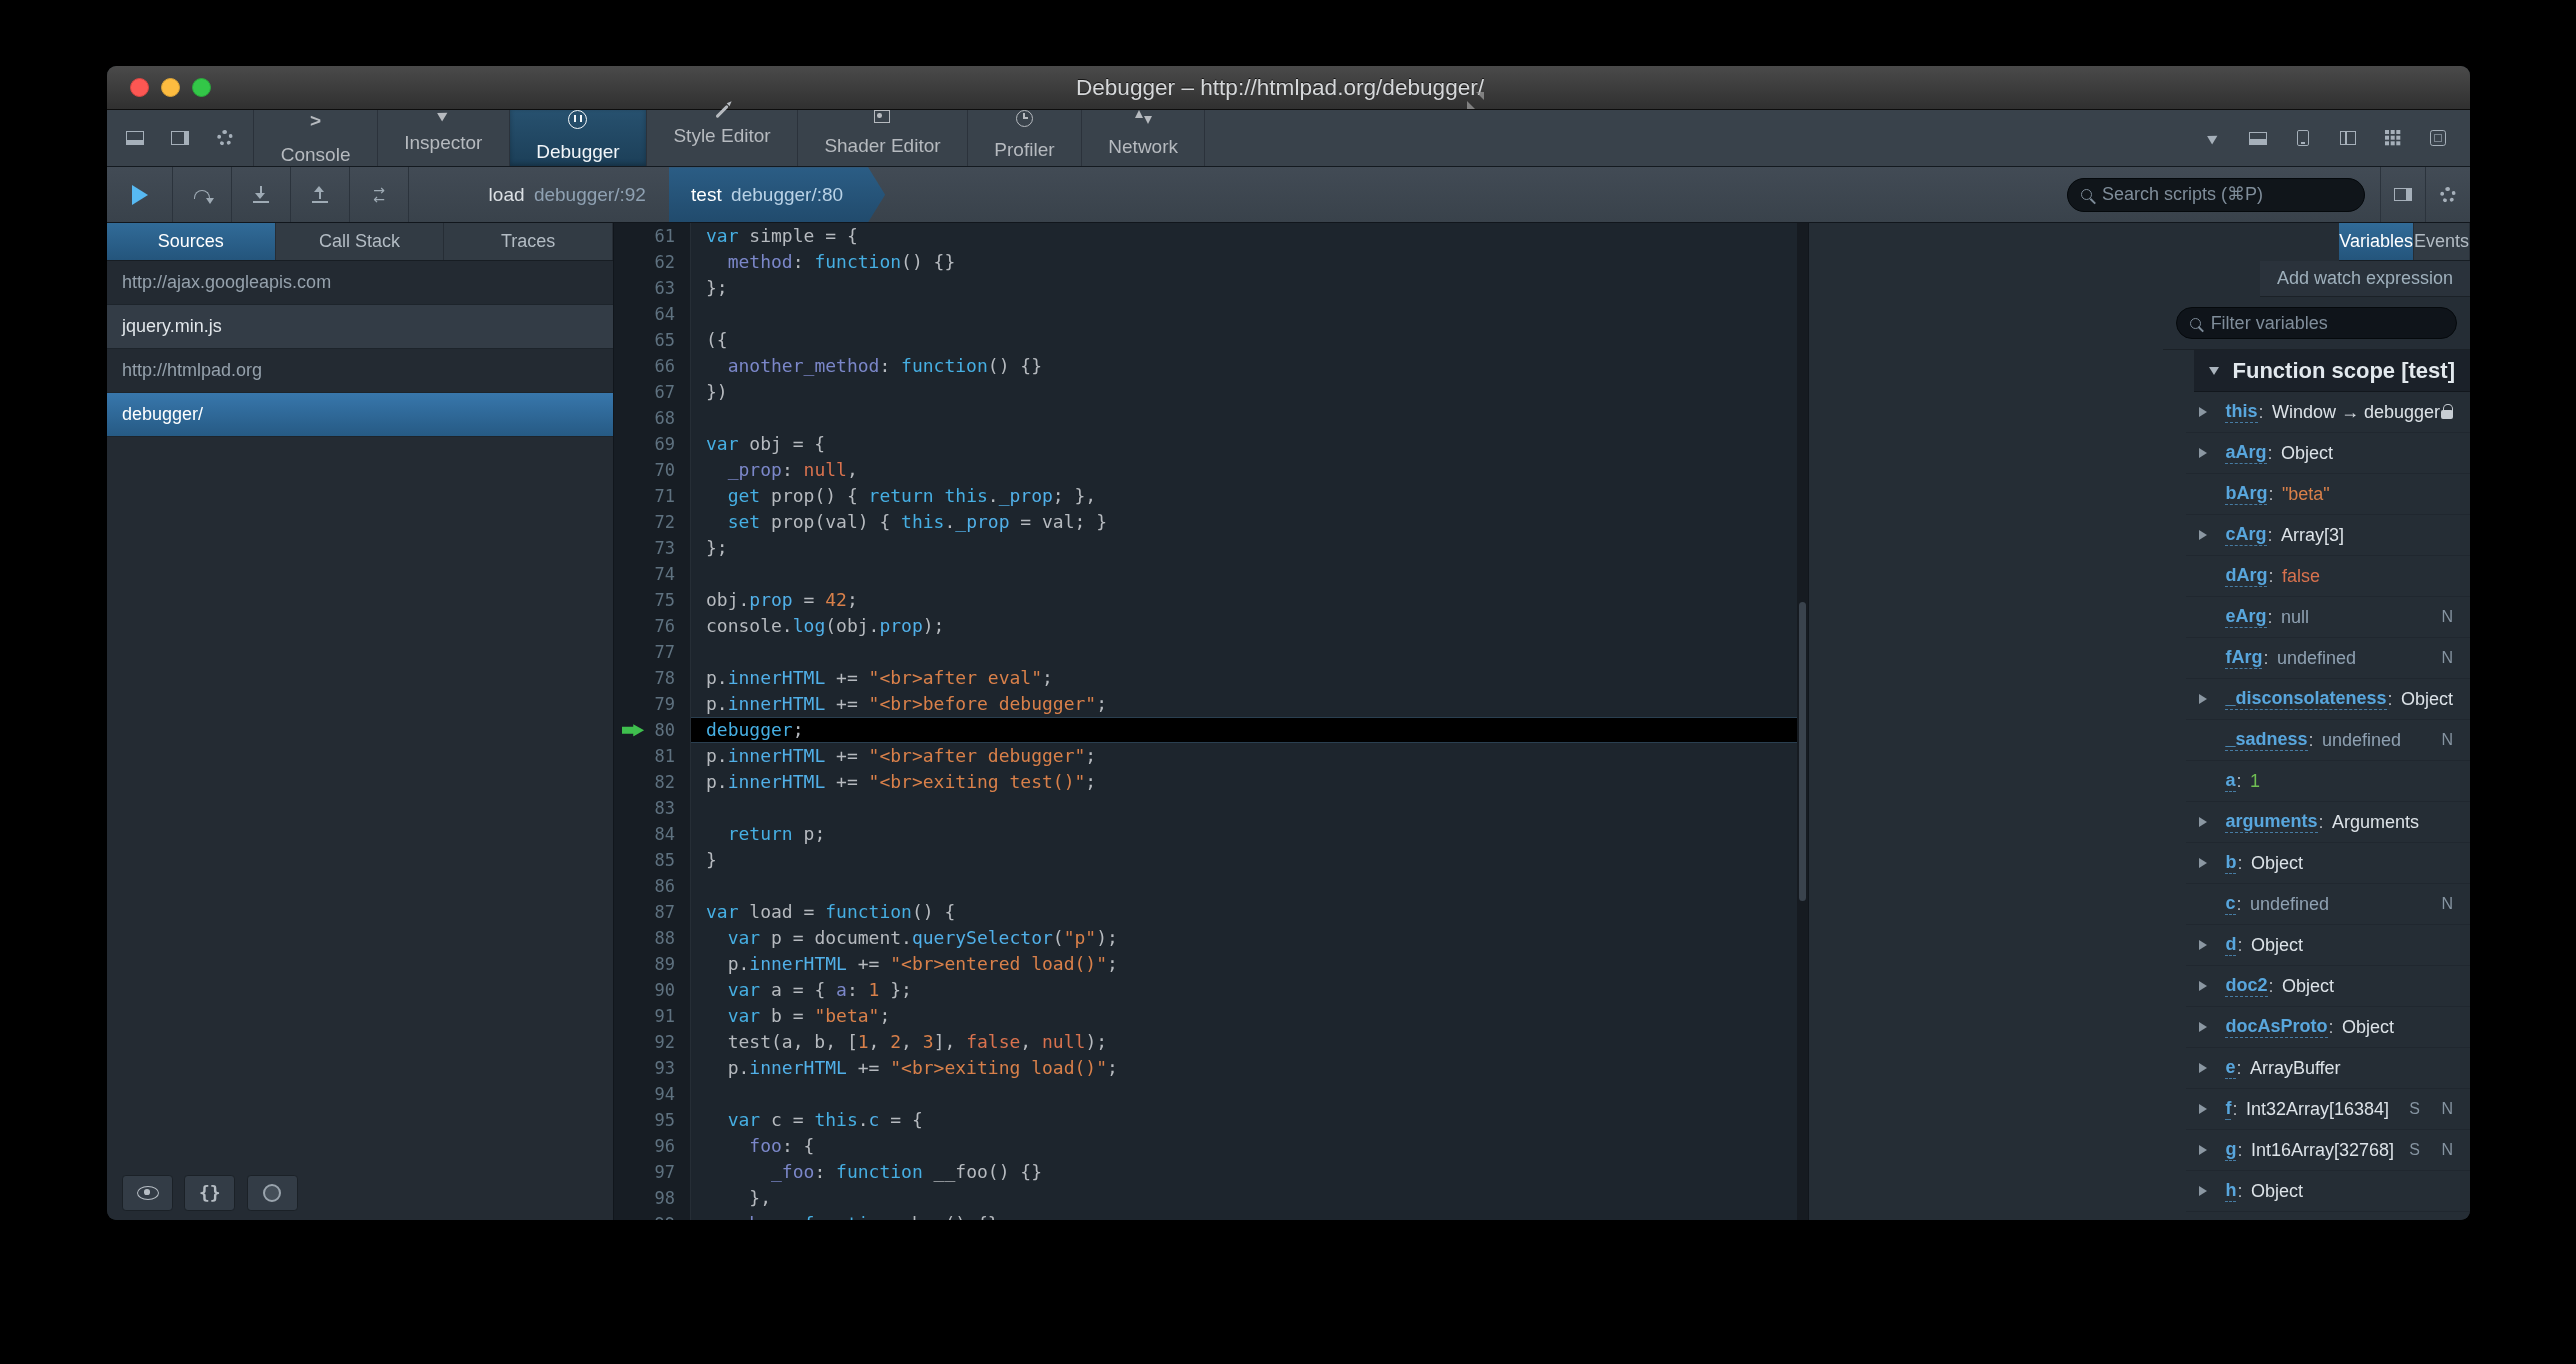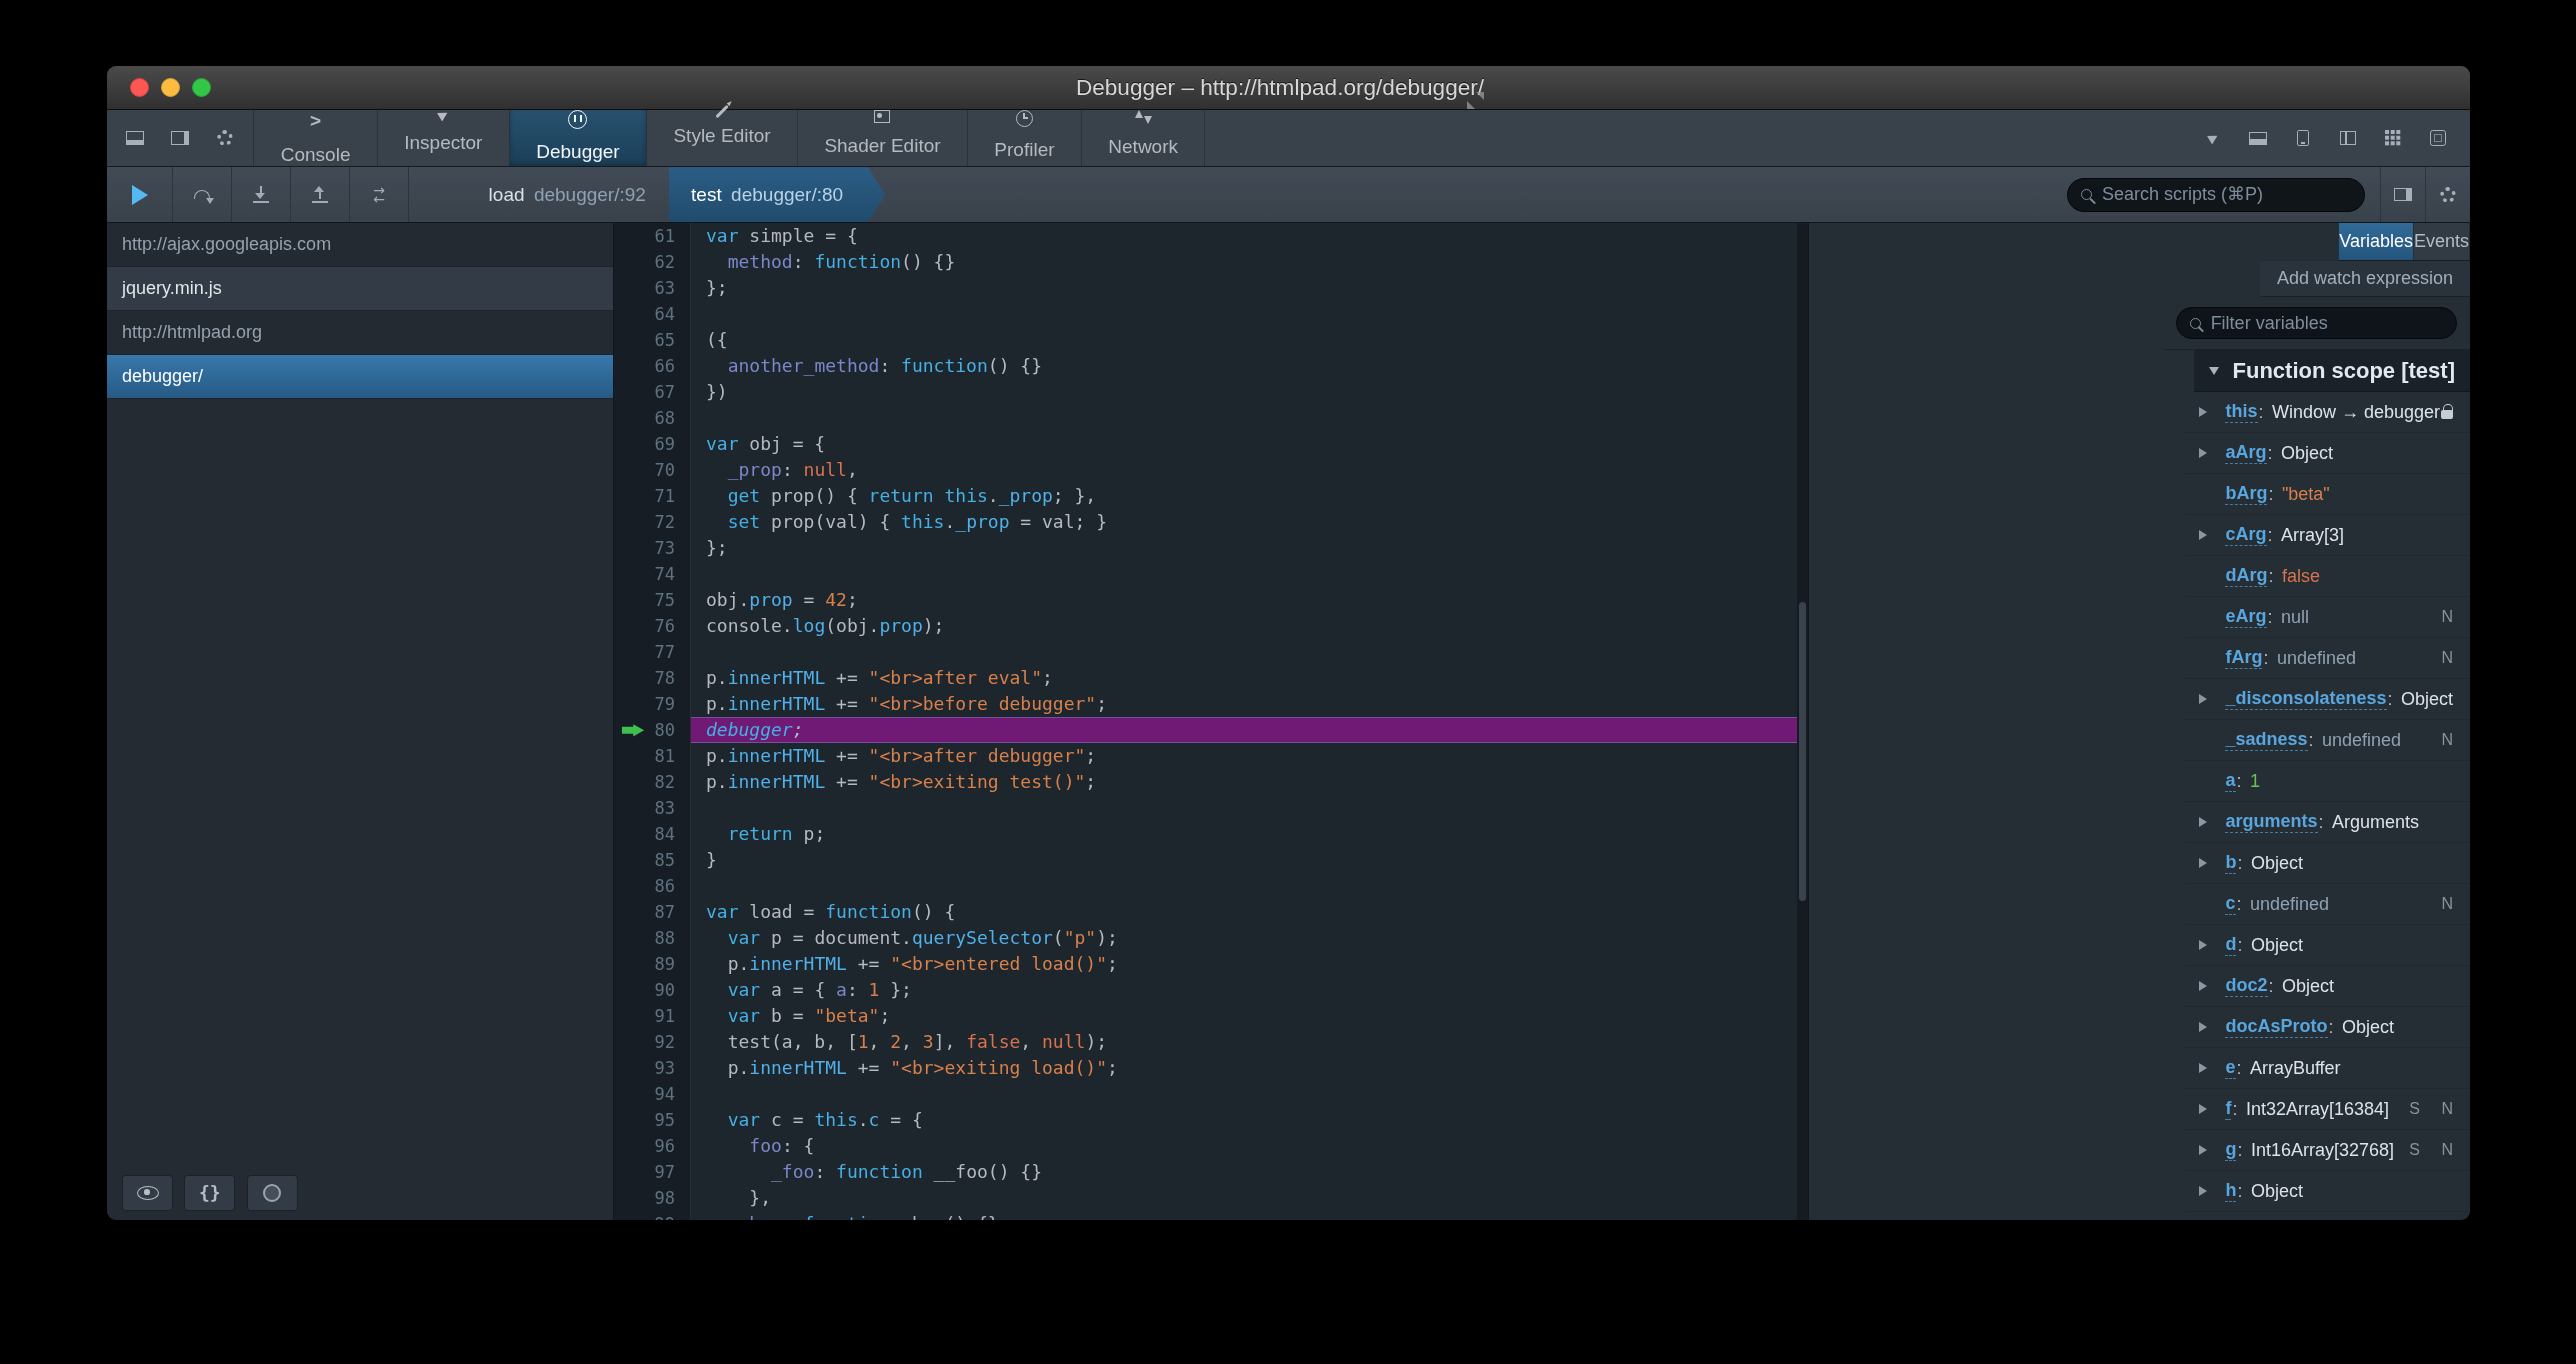--- a/index.html
+++ b/index.html
@@ -75,22 +75,22 @@
               display: flex; align-items: center; justify-content: center; color: #b6bdc4; }
 
   
   .editor { flex: 1; position: relative; background: #1d252d; overflow: hidden;
             font-family: "DejaVu Sans Mono","Liberation Mono",monospace; }
   #code { position: absolute; left: 0; right: 11.3px; top: 0; }
   .code-line { display: flex; height: 26px; line-height: 26px; font-size: 18px; }
   .gutter { flex: 0 0 77px; background: #171d24; border-right: 0.9px solid #262e36; color: #5f7280;
             text-align: right; padding-right: 15px; position: relative; font-size: 17px; }
   .code-cell { flex: 1; padding-left: 15px; white-space: pre; color: #b6babf; }
-  .code-line.current .code-cell { background: #701a75;
-            box-shadow: inset 0 0.9px 0 rgba(120,180,230,.35), inset 0 -0.9px 0 rgba(120,180,230,.35); font-style: italic; }
+  .code-line.current .code-cell { background: #000000;
+            box-shadow: inset 0 0.9px 0 rgba(120,180,230,.35), inset 0 -0.9px 0 rgba(120,180,230,.35); }
   .exec-arrow { position: absolute; left: 7.5px; top: 50%; width: 22.6px; height: 12.3px; transform: translateY(-50%);
             background: #3fbf4e; clip-path: polygon(0 22%,52% 22%,52% 0,100% 50%,52% 100%,52% 78%,0 78%); }
   .tk-k { color: #46afe3; }
   .tk-b { color: #51b0e8; }
   .tk-p { color: #7b87c9; }
   .tk-s { color: #d9804a; }
   .tk-a { color: #d9724e; }
   .tk-nm { color: #d9804a; }
   .ed-scroll { position: absolute; right: 0; top: 0; bottom: 0; width: 11.3px; background: #161b21; }
   .ed-scroll .thumb { position: absolute; left: 1.9px; right: 1.9px; top: 38%; height: 30%; background: #3a434d; border-radius: 4.7px; }
@@ -306,20 +306,25 @@
         </div>
         <div class="tool-btn">
           <span class="i i-gear"></span>
         </div>
       </div>
   </div>
 
   <div class="content">
 
     <div class="sources">
+      <div class="panel-tabs" id="sources-tabs">
+          <div class="panel-tab active">Sources</div>
+          <div class="panel-tab">Call Stack</div>
+          <div class="panel-tab">Traces</div>
+        </div>
       <div class="src-list" id="sources-list">
           <div class="src-item group">http://ajax.googleapis.com</div>
           <div class="src-item file">jquery.min.js</div>
           <div class="src-item group">http://htmlpad.org</div>
           <div class="src-item file selected">debugger/</div>
         </div>
       <div class="src-footer" id="sources-footer">
           <div class="foot-btn">
             <span class="i i-eye"></span>
           </div>

